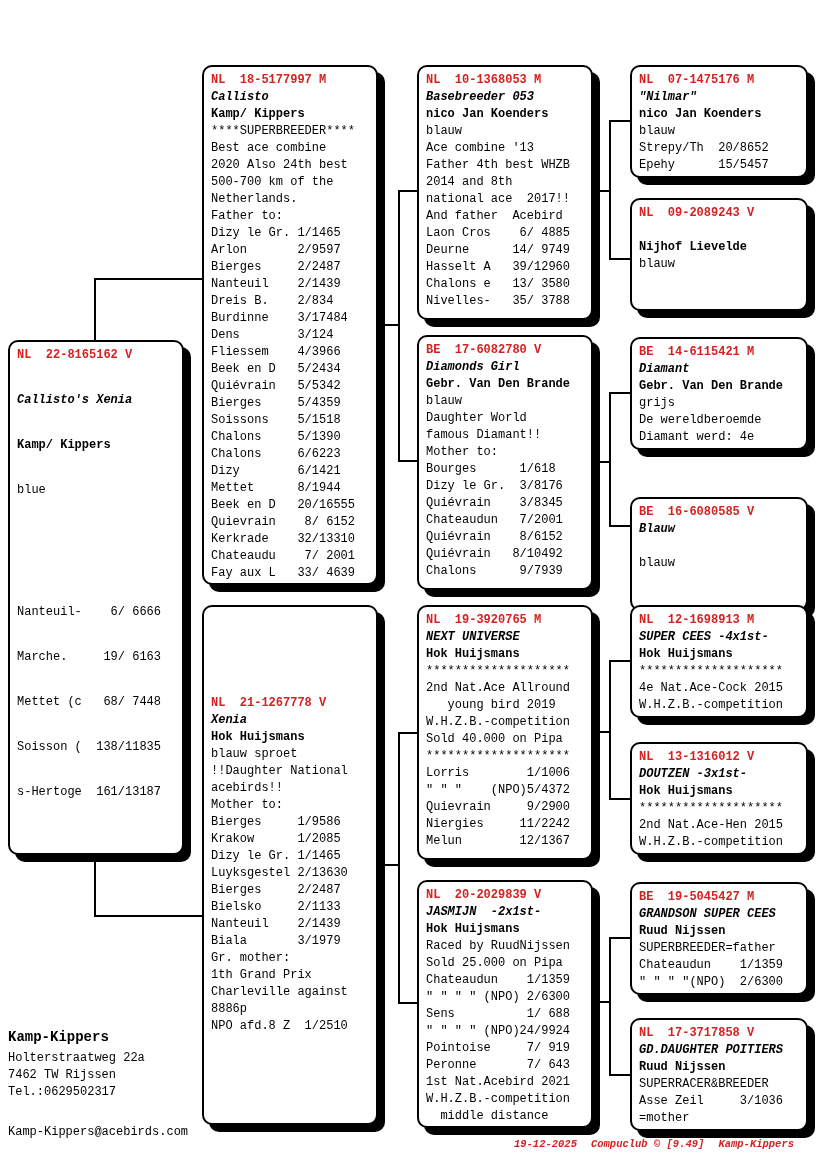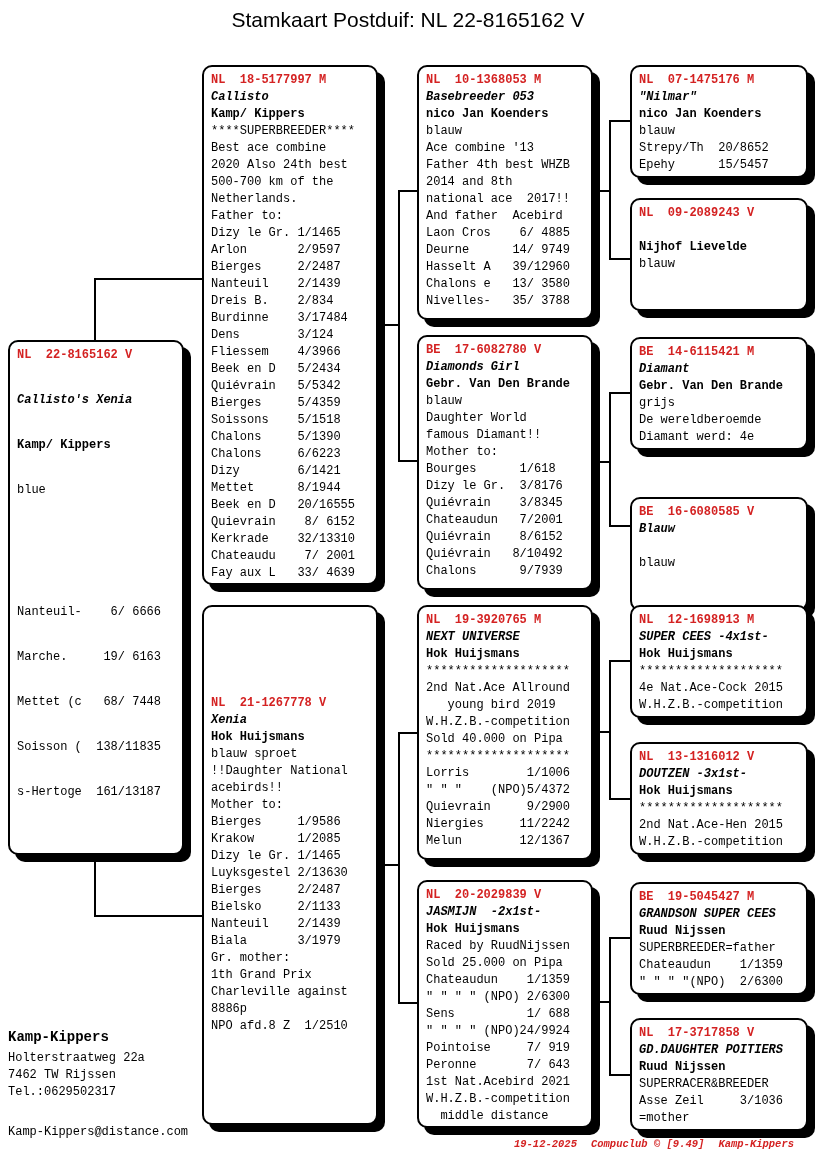--- a/index.html
+++ b/index.html
@@ -21,21 +21,20 @@
   .email{position:absolute;left:8px;top:1125px;font-size:12px;}
   .footer{position:absolute;right:22px;top:1138px;font-size:10.5px;font-weight:bold;
           font-style:italic;color:#d42222;}
   .footer span{margin-left:14px;}
 </style>
 </head>
 <body>
 
 <div class="page">
 
-  <div class="title">Stamkaart Postduif: NL  22-8165162 V</div>
 
   <div class="pbox" style="left:8px;top:340px;width:176px;height:515px;padding-bottom:52px;gap:28px;">
       <div class="ln ring">NL  22-8165162 V</div>
       <div class="ln name">Callisto's Xenia</div>
       <div class="ln owner">Kamp/ Kippers</div>
       <div class="ln body">blue</div>
       <div class="spacer"></div>
       <div class="ln body">Nanteuil-    6/ 6666</div>
       <div class="ln body">Marche.     19/ 6163</div>
       <div class="ln body">Mettet (c   68/ 7448</div>
@@ -232,21 +231,21 @@
       <div class="ln owner">Ruud Nijssen</div>
       <div class="ln body">SUPERRACER&amp;BREEDER</div>
       <div class="ln body">Asse Zeil     3/1036</div>
       <div class="ln body">=mother</div>
     </div>
 
   <div class="addr-name">Kamp-Kippers</div>
   <div class="addr-line" style="top:1050px;">Holterstraatweg 22a</div>
   <div class="addr-line" style="top:1067px;">7462 TW  Rijssen</div>
   <div class="addr-line" style="top:1084px;">Tel.:0629502317</div>
-  <div class="email">Kamp-Kippers@distance.com</div>
+  <div class="email">Kamp-Kippers@acebirds.com</div>
 
   <div class="footer"><span style="margin-left:0;margin-top:16px;">19-12-2025</span><span>Compuclub © [9.49]</span><span>Kamp-Kippers</span></div>
 
 <div class="conn" style="left: 94px; top: 278px; width: 2px; height: 64px;"></div>
     <div class="conn" style="left: 94px; top: 278px; width: 110px; height: 2px;"></div>
     <div class="conn" style="left: 94px; top: 853px; width: 2px; height: 64px;"></div>
     <div class="conn" style="left: 94px; top: 915px; width: 110px; height: 2px;"></div>
     <div class="conn" style="left: 377px; top: 324px; width: 22px; height: 2px;"></div>
     <div class="conn" style="left: 398px; top: 190px; width: 2px; height: 272px;"></div>
     <div class="conn" style="left: 398px; top: 190px; width: 20px; height: 2px;"></div>

